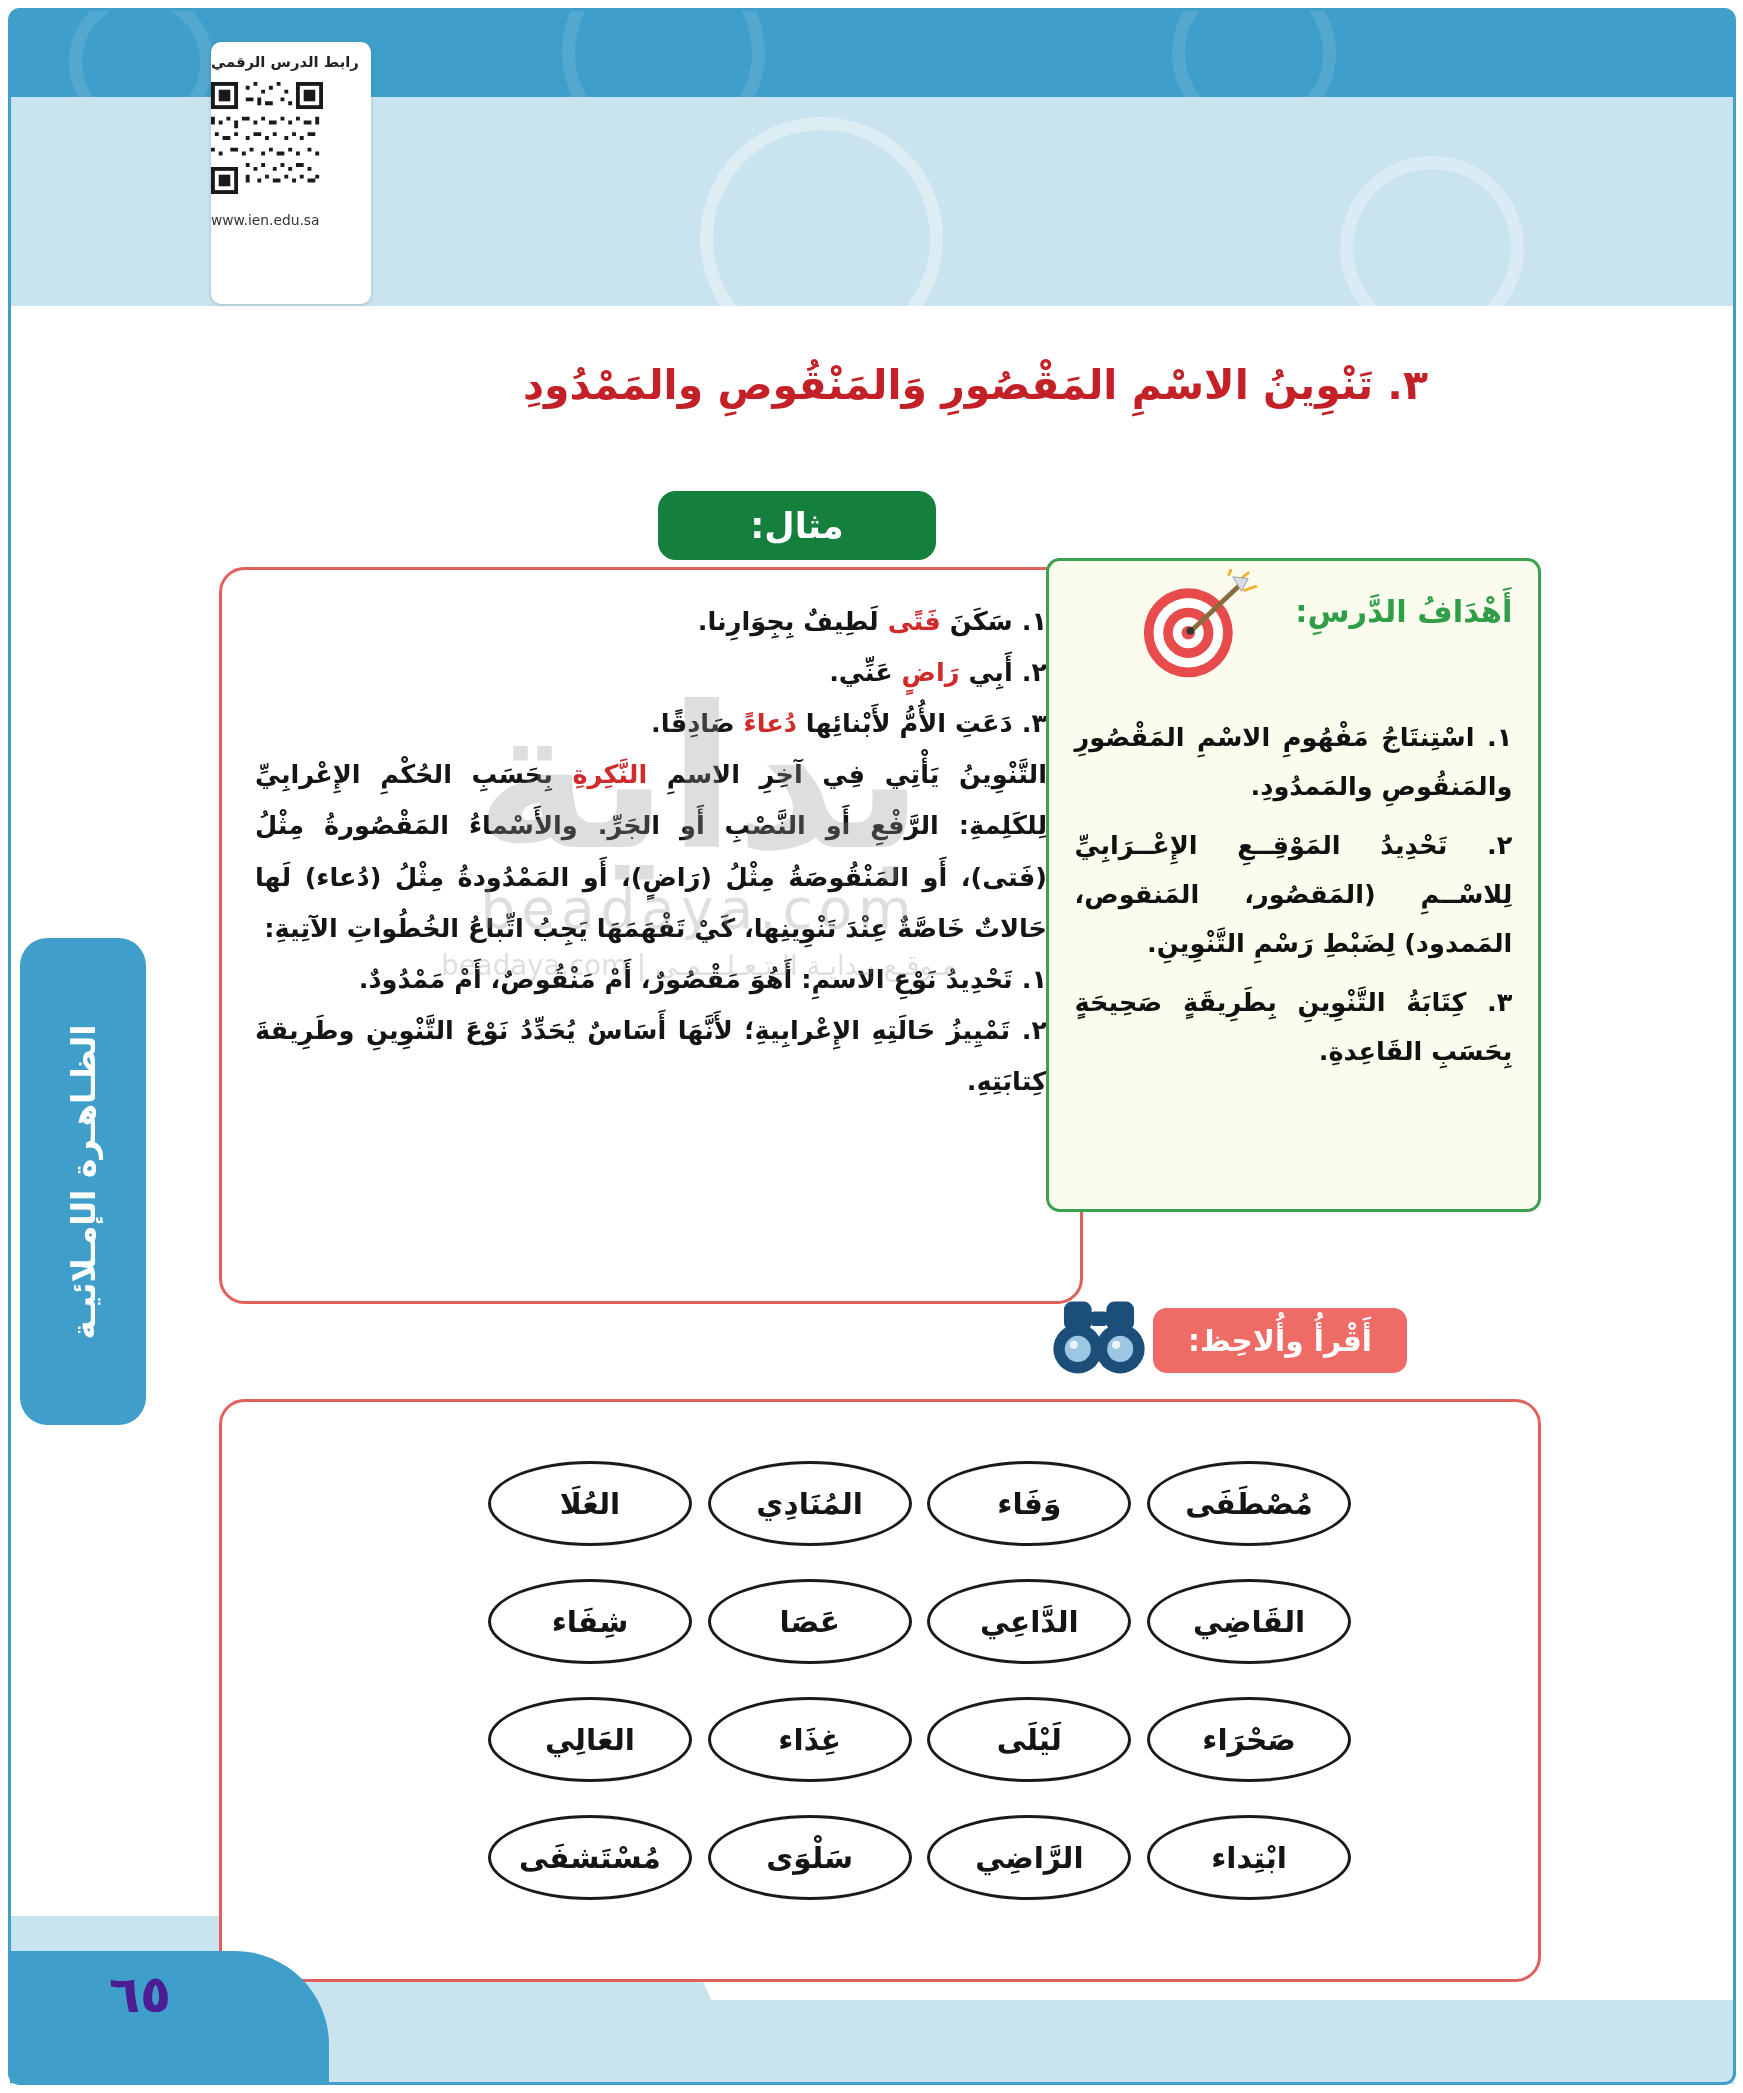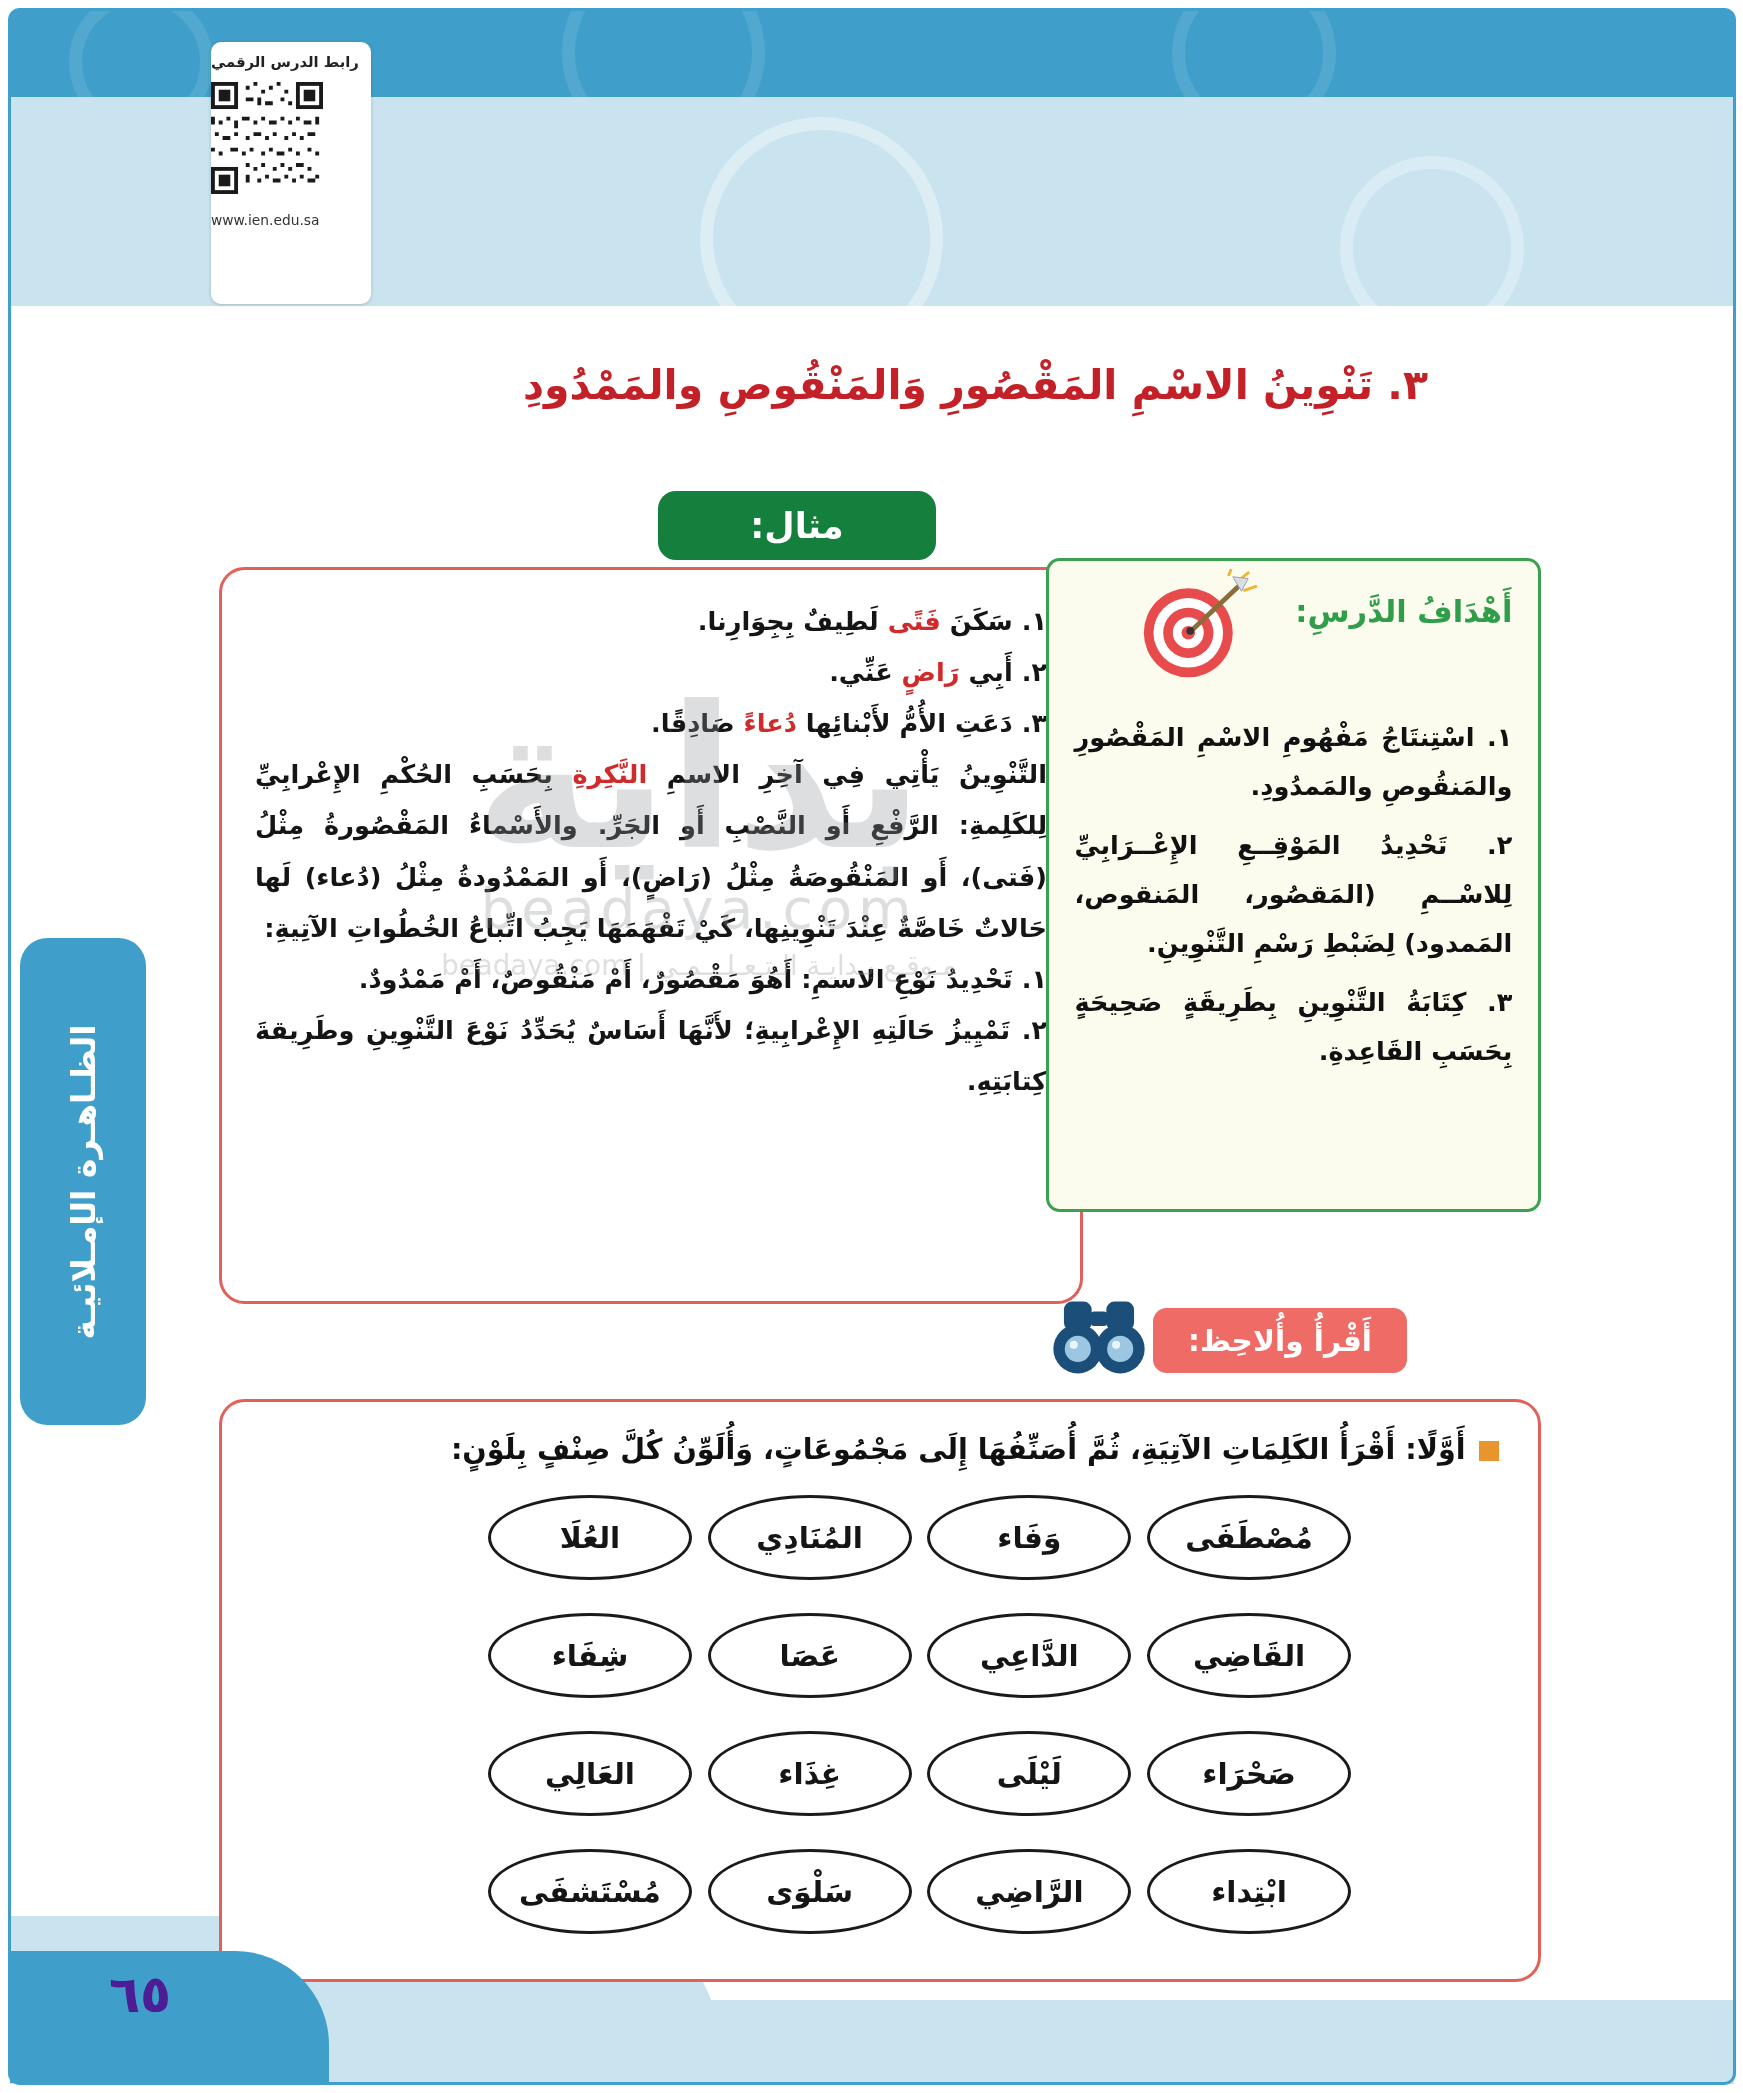--- a/index.html
+++ b/index.html
@@ -173,24 +173,20 @@
       <circle cx="91" cy="64" r="30"></circle>
     </g>
     <circle cx="39" cy="64" r="16" fill="#9cc7e2"></circle>
     <circle cx="91" cy="64" r="16" fill="#9cc7e2"></circle>
     <circle cx="34" cy="59" r="5" fill="#fff" opacity=".8"></circle>
     <circle cx="86" cy="59" r="5" fill="#fff" opacity=".8"></circle>
   </svg>
   <div class="read-label">أَقْرأُ وأُلاحِظ:</div>
 
   <div class="activity-box">
-    <div class="instruction">
-      <div class="bullet"></div>
-      <div>أَوَّلًا: أَقْرَأُ الكَلِمَاتِ الآتِيَةِ، ثُمَّ أُصَنِّفُهَا إِلَى مَجْمُوعَاتٍ، وَأُلَوِّنُ كُلَّ صِنْفٍ بِلَوْنٍ:</div>
-    </div>
     <div class="words-grid">
       <div class="word-ellipse">مُصْطَفَى</div>
       <div class="word-ellipse">وَفَاء</div>
       <div class="word-ellipse">المُنَادِي</div>
       <div class="word-ellipse">العُلَا</div>
       <div class="word-ellipse">القَاضِي</div>
       <div class="word-ellipse">الدَّاعِي</div>
       <div class="word-ellipse">عَصَا</div>
       <div class="word-ellipse">شِفَاء</div>
       <div class="word-ellipse">صَحْرَاء</div>

